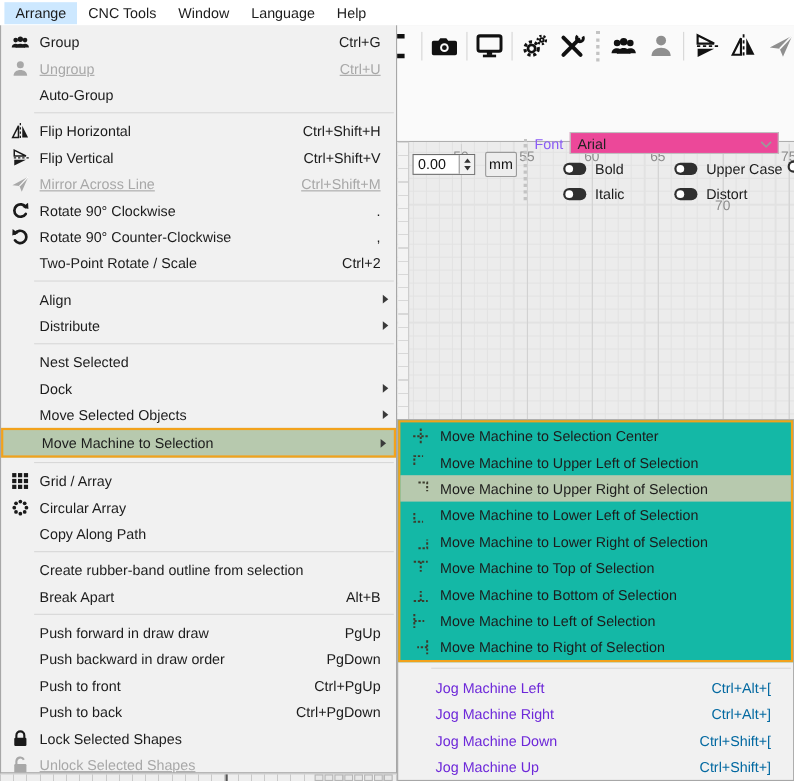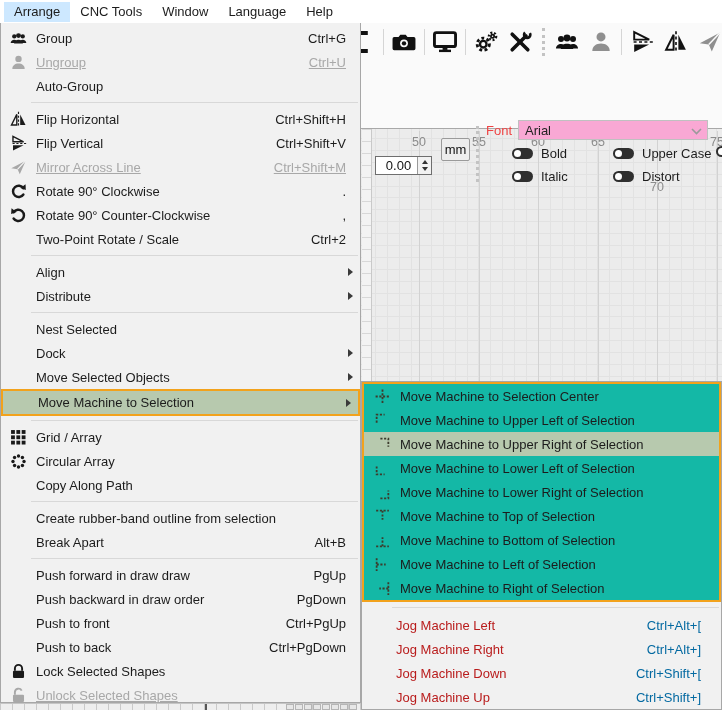--- a/index.html
+++ b/index.html
@@ -38,35 +38,35 @@
     display:flex; align-items:center; padding-left:346px; z-index:5; }
   .ti { width:26px; height:26px; color:#111; display:flex; align-items:center;
     justify-content:center; margin:0 4px; flex:0 0 auto; }
   .ti svg { width:24px; height:24px; }
   .ti.disabled { color:#8f8f8f; }
   .tsep { width:1px; height:26px; background:#d5d5d5; margin:0 3px; flex:0 0 auto; }
   .thandle { width:0; height:28px; border-left:3px dotted #c3c3c3; margin:0 5px; flex:0 0 auto; }
 
   
   #toolbar2 { left:0; top:60px; width:722px; height:68px; background:#fafafa; z-index:5; }
-  #spinbox { left:375px; top:96px; width:57px; height:19px; background:#fff;
-    border:1px solid #6e6e6e; display:flex;text-align:center; }
+  #spinbox { left:375px; top:80px; width:57px; height:19px; background:#fff;
+    border:1px solid #6e6e6e; display:flex; }
   #spinbox .val { flex:1; font-size:13px; color:#111; padding:1px 0 0 4px; }
   #spin-btns { width:14px; border-left:1px solid #9a9a9a; display:flex;
     flex-direction:column; align-items:center; justify-content:center; gap:3px; background:#f2f2f2; }
   .arr-up { width:0; height:0; border-left:3.5px solid transparent;
     border-right:3.5px solid transparent; border-bottom:4px solid #333; }
   .arr-dn { width:0; height:0; border-left:3.5px solid transparent;
     border-right:3.5px solid transparent; border-top:4px solid #333; }
   #mm-btn { left:441px; top:78px; width:29px; height:23px; background:#ededed;
     border:1px solid #9a9a9a; font-size:13px; color:#111; display:flex;
     align-items:center; justify-content:center; border-radius:2px;}
   #t2-handle { left:476px; top:66px; height:56px; width:0; border-left:3px dotted #c3c3c3; }
-  #font-label { left:486px; top:63px; font-size:13px; color:#ef4444; }
-  #font-select { left:518px; top:60px; width:190px; height:20px; background:#f9a8d4;
+  #font-label { left:486px; top:63px; font-size:13px; color:#8b5cf6; }
+  #font-select { left:518px; top:60px; width:190px; height:20px; background:#ec4899;
     border:1px solid #c0c0c0; display:flex; align-items:center; font-size:13px; color:#222;
     padding-left:6px; }
   #font-select .chev { margin-left:auto; margin-right:5px; color:#9a9a9a; }
   .tgl { width:21px; height:11px; border-radius:6px; background:#2f2f2f; position:relative; }
   .tgl::after { content:""; position:absolute; left:2px; top:2px; width:7px; height:7px;
     border-radius:50%; background:#fff; }
   .tgl-label { font-size:13px; color:#1c1c1c; }
   .trow { display:flex; align-items:center; gap:8px; position:absolute; }
 
   
@@ -87,21 +87,21 @@
   .menu-row.hl { background:#b7c9ae; border:2px solid #f2a21c; height:27px; }
 
   #move-submenu { left:361px; top:381px; width:361px; height:329px; background:#f1f1f1;
     border:1px solid #a7a7a7; z-index:30; }
   #orange-block { border:2px solid #f2a21c; background:#14b8a6; padding:0 0; }
   .sub-row { height:24px; display:flex; align-items:center; }
   .sub-row .mi { width:18px; margin:0 9px; color:#3c3c2d; }
   .sub-row .lbl { font-size:13px; color:#1c1c1c; white-space:nowrap; }
   .sub-row.hl2 { background:#b7c9ae; }
   .jog-row { height:24px; display:flex; align-items:center; }
-  .jog-row .lbl { font-size:13px; color:#b91c1c; margin-left:34px; }
+  .jog-row .lbl { font-size:13px; color:#6d28d9; margin-left:34px; }
   .jog-row .sc { margin-left:auto; padding-right:20px; font-size:13px; color:#0369a1; }
   #sub-sep { height:1px; background:#d8d8d8; margin:5px 2px 5px 30px; }
 </style>
 </head>
 <body>
 
 <div id="canvas" class="abs">
     <div class="vline" style="left: 419px;"></div>
     <div class="rtick" style="left: 419px;">50</div>
     <div class="vline" style="left: 479px;"></div>

